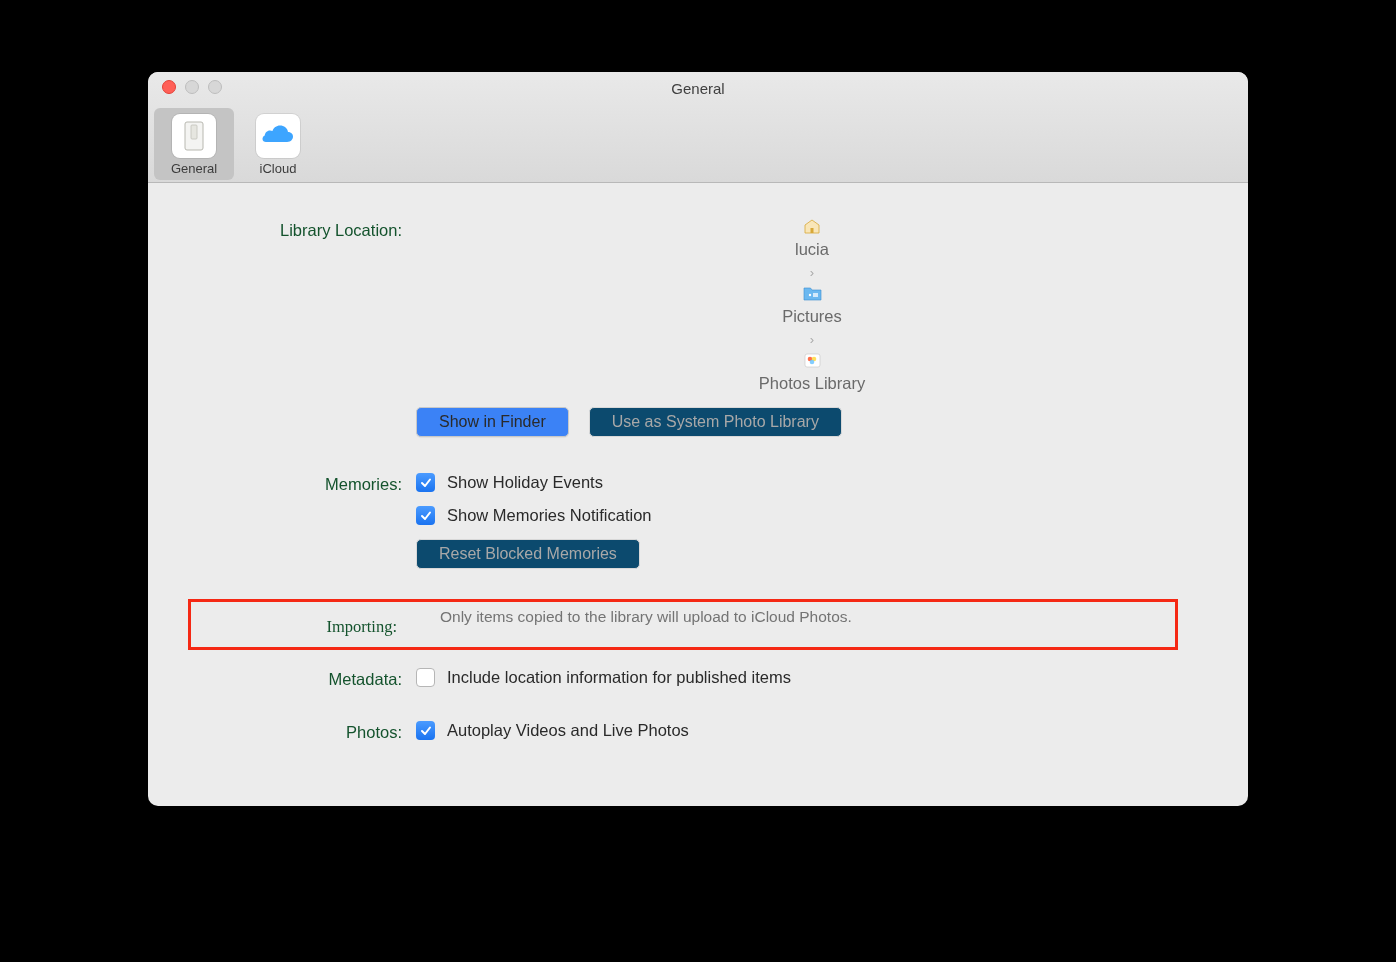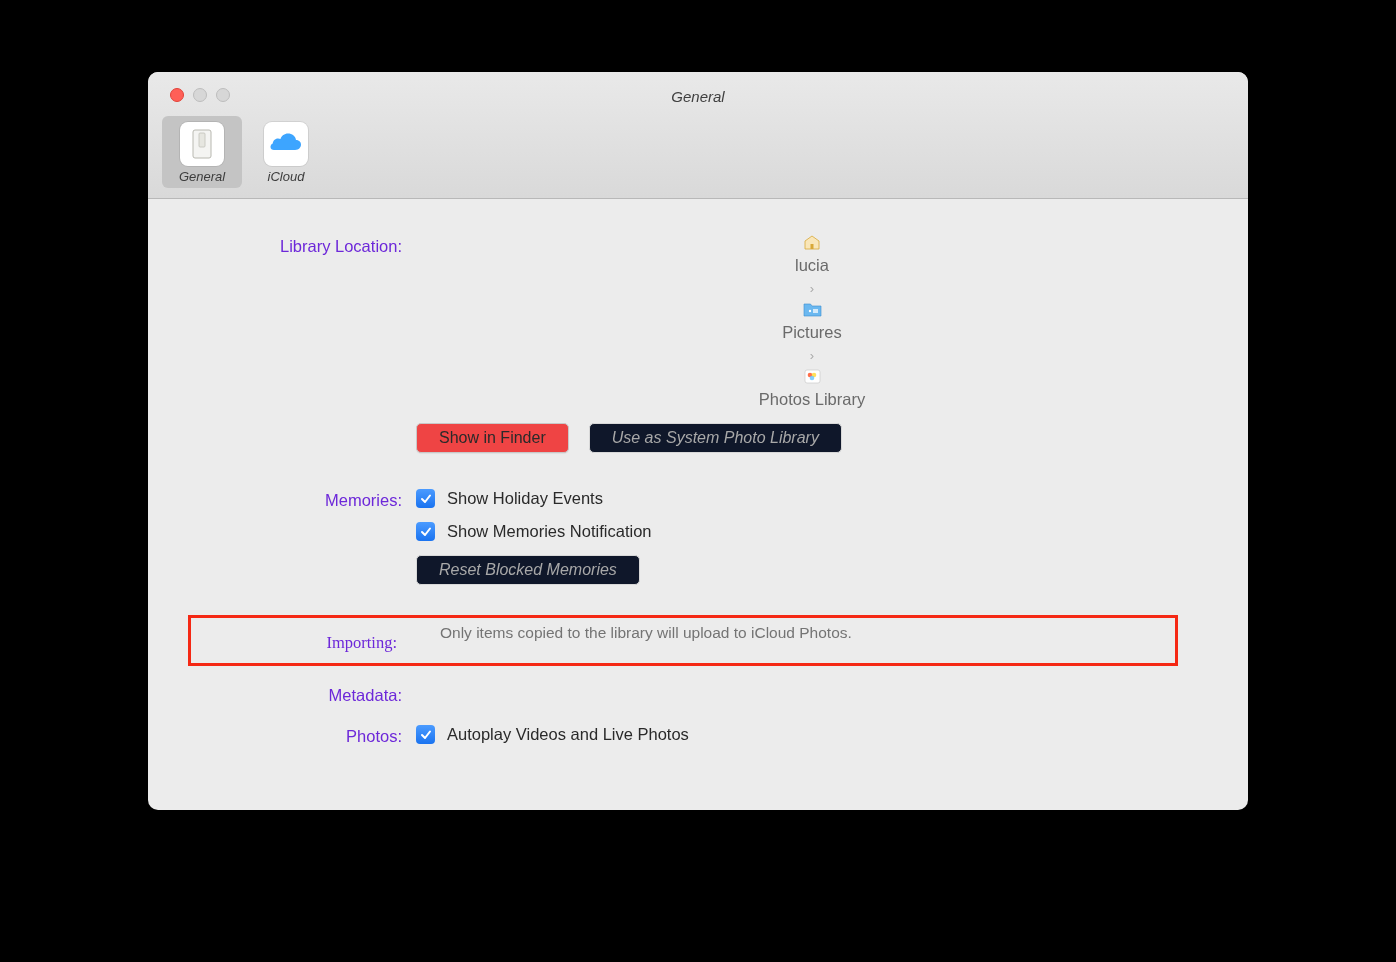--- a/index.html
+++ b/index.html
@@ -16,22 +16,21 @@
     .window {
       width: 1100px;
       background: #ececec;
       border-radius: 10px;
       box-shadow: 0 30px 80px rgba(0,0,0,0.6);
       overflow: hidden;
     }
     .titlebar {
       background: linear-gradient(#e9e9e9, #d9d9d9);
       border-bottom: 1px solid #b8b8b8;
-      padding: 8px;
-      font-style: italic;
+      padding: 0;
     }
     .titlebar-top {
       height: 32px;
       display: flex;
       align-items: center;
       justify-content: center;
       position: relative;
     }
     .traffic-lights {
       position: absolute;
@@ -90,21 +89,21 @@
     .row {
       display: flex;
       align-items: flex-start;
       margin-bottom: 8px;
     }
     .row-label {
       width: 228px;
       text-align: right;
       padding-right: 14px;
       padding-top: 2px;
-      color: #6d28d9;
+      color: #14532d;
     }
     .row-body {
       flex: 1;
     }
     .breadcrumb {
       display: flex;
       align-items: center;
       gap: 6px;
       color: #6a6a6a;
       margin-bottom: 14px;
@@ -119,35 +118,34 @@
       display: inline-flex;
       align-items: center;
       justify-content: center;
     }
     .btn-row {
       display: flex;
       gap: 20px;
       margin-bottom: 28px;
     }
     .mac-btn {
-      background: #ef4444;
+      background: #3b82f6;
       border: 1px solid #c8c8c8;
       border-radius: 5px;
       padding: 5px 22px;
       font-size: 16px;
       color: #2a2a2a;
       box-shadow: 0 1px 1px rgba(0,0,0,0.06);
       cursor: default;
     }
     .mac-btn.disabled {
-      background: #0f172a;
+      background: #0c4a6e;
       color: #a8a8a8;
       border-color: #d8d8d8;
       box-shadow: none;
-      font-style: italic;
     }
     .check-row {
       display: flex;
       align-items: center;
       gap: 12px;
       margin-bottom: 14px;
     }
     .checkbox {
       width: 19px;
       height: 19px;
@@ -291,20 +289,26 @@
       <div class="highlight-box">
         <div class="row-label" style="padding-top:1px;font-family:Liberation Serif, serif;">Importing:</div>
         <div class="row-body">
           <div class="sublabel">Only items copied to the library will upload to iCloud Photos.</div>
         </div>
       </div>
     </div>
 
     <div class="row">
       <div class="row-label">Metadata:</div>
+      <div class="row-body">
+        <div class="check-row">
+          <span class="checkbox unchecked"></span>
+          <span class="check-label">Include location information for published items</span>
+        </div>
+      </div>
     </div>
 
     <div style="height:12px;"></div>
 
     <div class="row">
       <div class="row-label">Photos:</div>
       <div class="row-body">
         <div class="check-row" style="margin-bottom:0;">
           <span class="checkbox checked">
             <svg width="12" height="12" viewBox="0 0 12 12">

